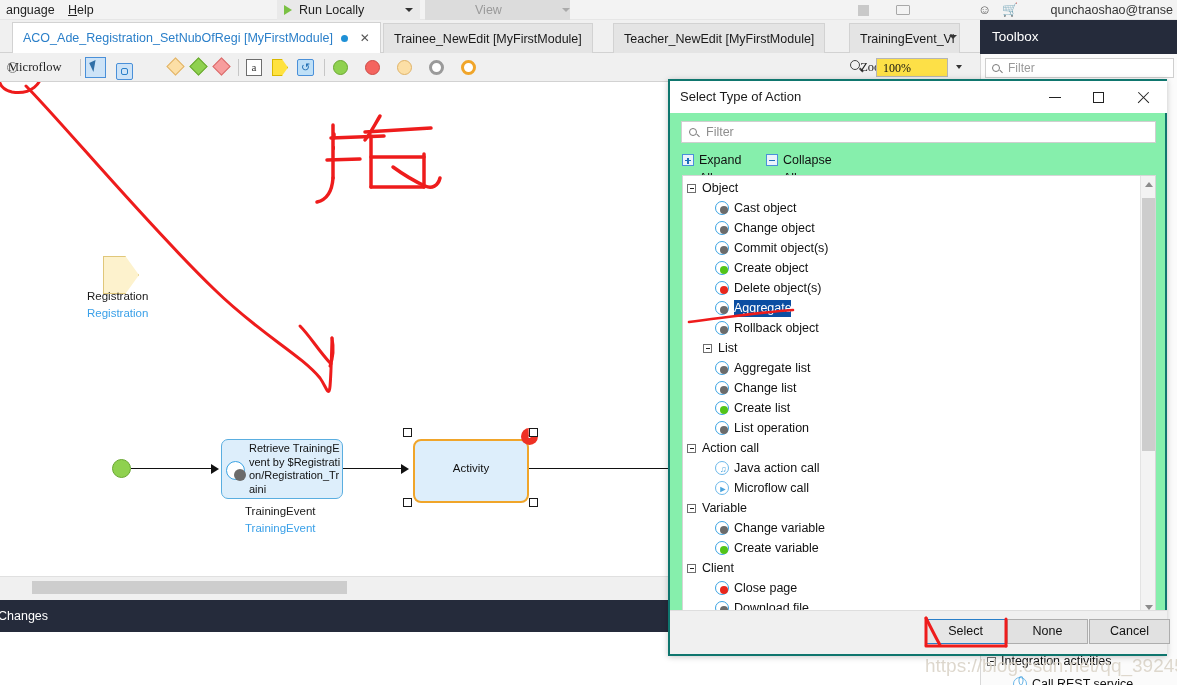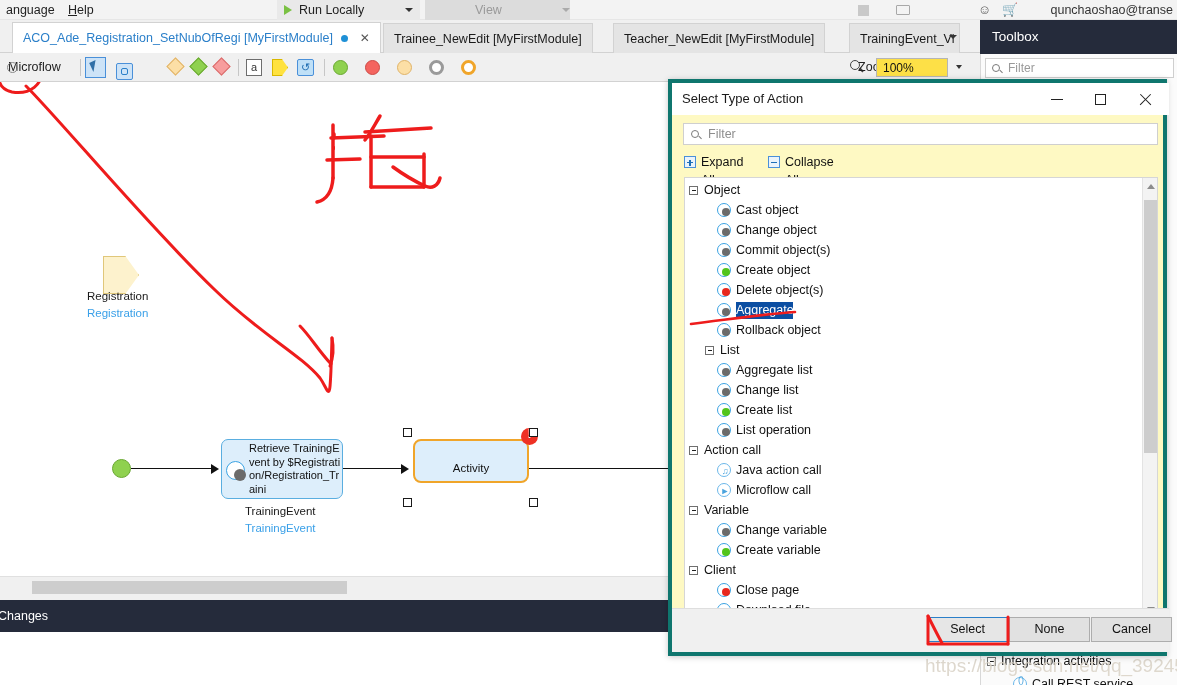--- a/index.html
+++ b/index.html
@@ -81,21 +81,21 @@
   .tab .tcaret {
     position: absolute; right: 2px; top: 11px;
     width: 0; height: 0;
     border-left: 4px solid transparent; border-right: 4px solid transparent;
     border-top: 4px solid #333;
   }
 
   
   .edtoolbar {
     position: absolute; left: 0; top: 53px; width: 980px; height: 29px;
-    background: #f0f0f0; border-bottom: 1px solid #d2d2d2;
+    background: #f0f0f0; border-bottom: 1px solid #d2d2d2; font-family: Liberation Serif, serif;
   }
   .mf-label {
     position: absolute; left: 8px; top: 0; height: 29px; line-height: 29px;
     font-size: 12.5px; color: #222;
   }
   .mf-globe {
     position: absolute; left: -1px; top: 9px; width: 11px; height: 11px;
     border: 1.3px solid #888; border-radius: 50%;
   }
   .tsep { position: absolute; top: 6px; width: 1px; height: 17px; background: #c6c6c6; }
@@ -183,21 +183,21 @@
   }
   .retrieve-ic {
     position: absolute; left: 4px; top: 21px; width: 19px; height: 19px;
     border: 1.8px solid #3ba3e3; border-radius: 50%; background: #fff;
   }
   .retrieve-ic::after {
     content: ""; position: absolute; left: 7px; top: 7px;
     width: 12px; height: 12px; border-radius: 50%; background: #6b6b6b;
   }
   .activity-node {
-    position: absolute; left: 413px; top: 357px; width: 116px; height: 44px;
+    position: absolute; left: 413px; top: 357px; width: 116px; height: 64px;
     background: #ddeefb; border: 2.5px solid #f0a52a; border-radius: 8px;
     font-size: 11.5px; color: #111; text-align: center; line-height: 55px;
   }
   .err-badge {
     position: absolute; left: 521px; top: 346px; width: 17px; height: 17px;
     border-radius: 50%; background: #ee3124;
   }
   .err-badge::after {
     content: "!"; position: absolute; left: 6.5px; top: -1px;
     color: #fff; font-size: 12px; font-weight: bold;
@@ -264,21 +264,21 @@
     vertical-align: middle; background: #fff;
   }
   .expander::before {
     content: ""; position: absolute; left: 1.5px; top: 3px;
     width: 4px; height: 1px; background: #222;
   }
 
   
   .dialog {
     position: absolute; left: 668px; top: 79px; width: 499px; height: 577px;
-    background: #fef9c3; border: 4px solid #0f766e;
+    background: #86efac; border: 2px solid #0f766e;
     box-shadow: 0 1px 6px rgba(0,0,0,.22);
   }
   .dlg-title {
     position: absolute; left: 0; top: 0; width: 497px; height: 32px;
     background: #ffffff;
   }
   .dlg-title .t {
     position: absolute; left: 10px; top: 0; height: 32px; line-height: 32px;
     font-size: 13px; color: #1a1a1a;
   }

